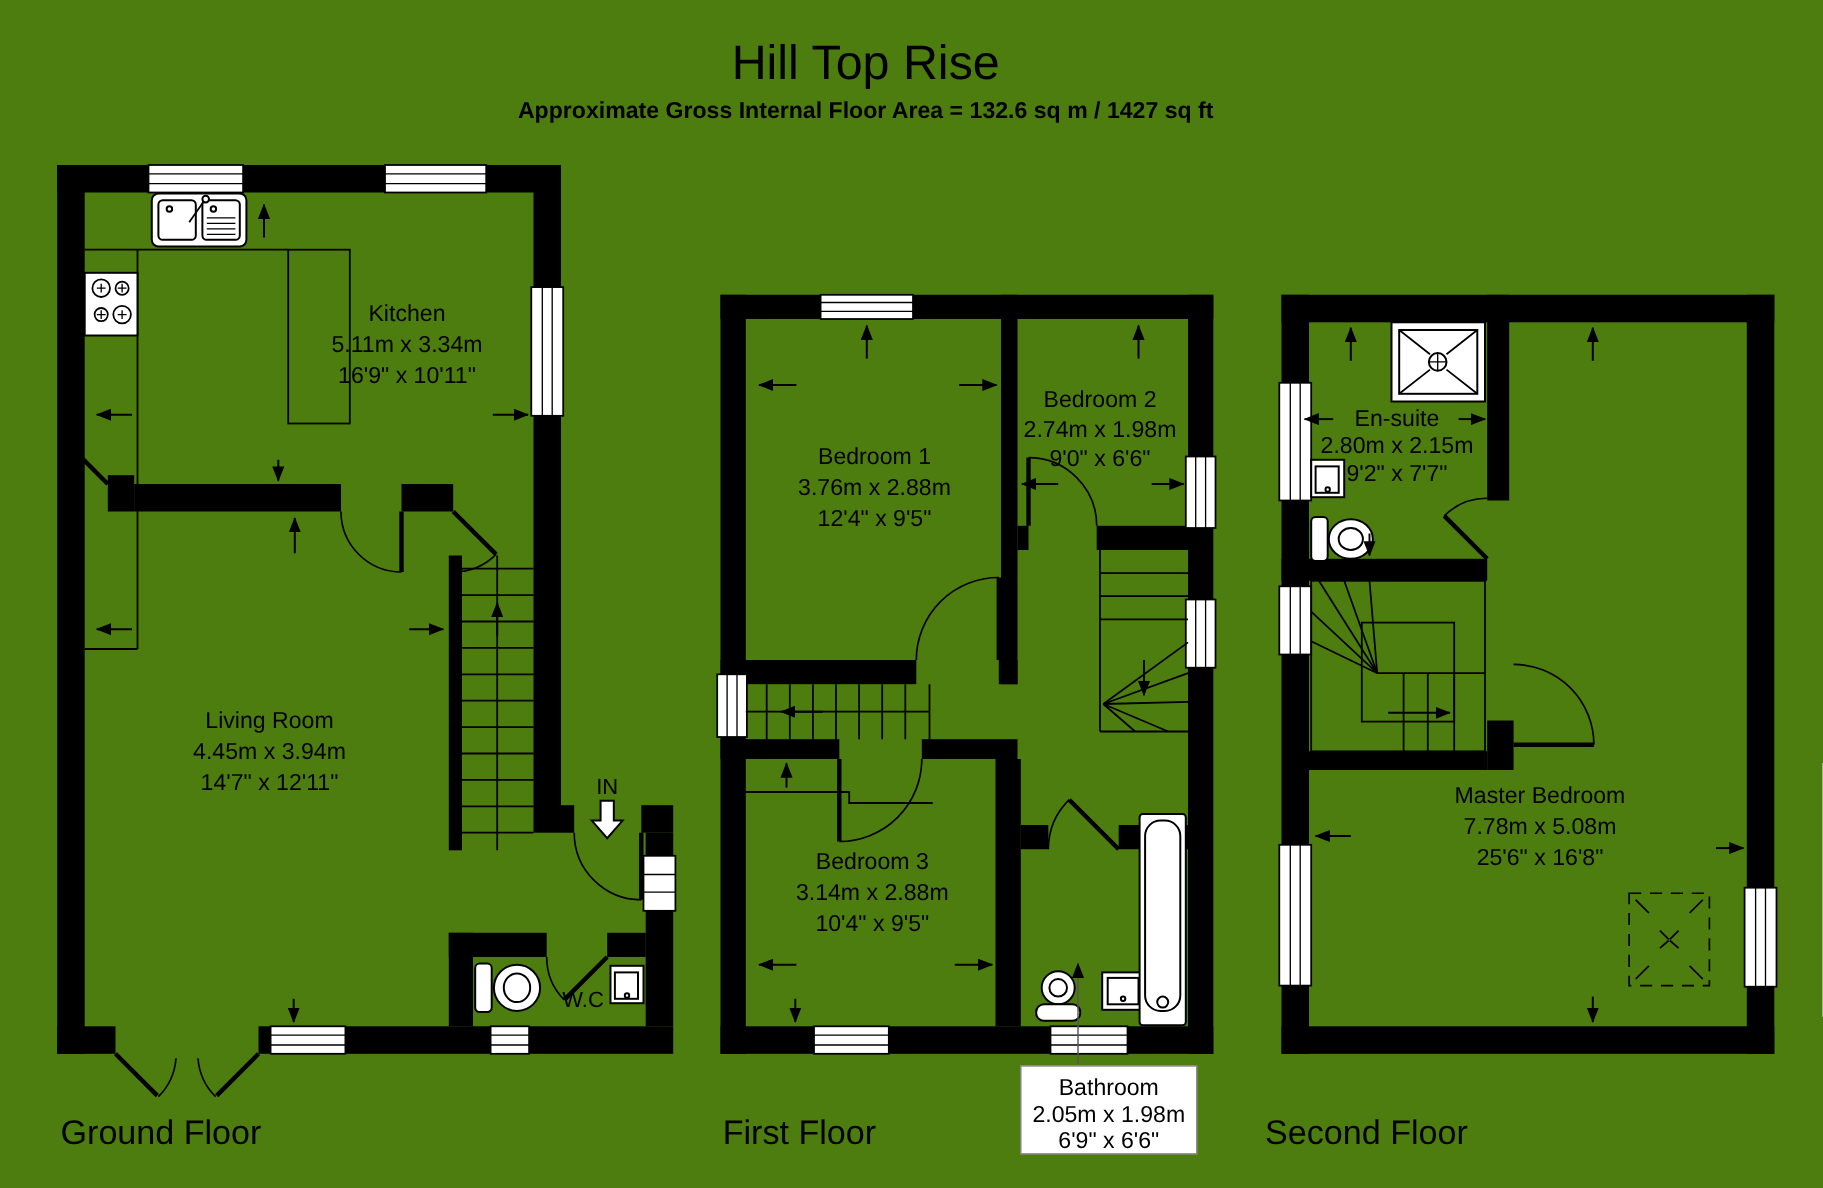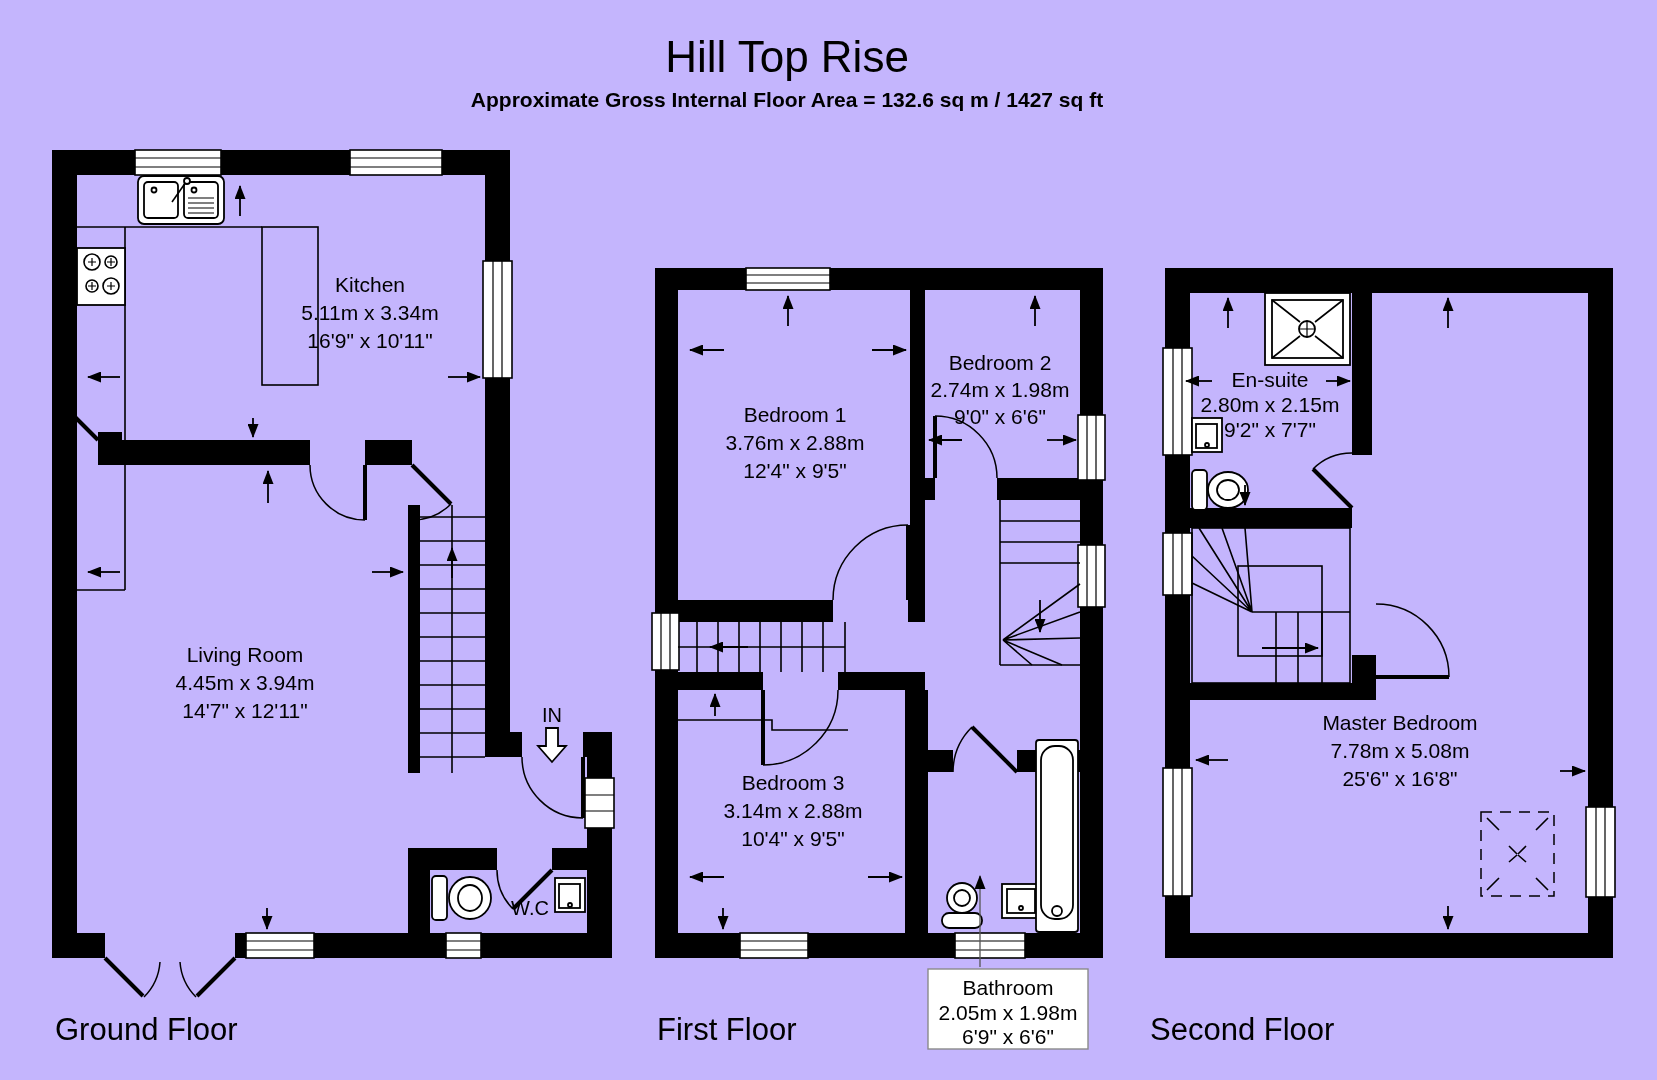--- a/index.html
+++ b/index.html
@@ -1,16 +1,16 @@
 <!DOCTYPE html>
 <html><head>
 <meta charset="utf-8">
 <style>
   html,body{margin:0;padding:0;background:#fff;}
-  .page{position:relative;width:1657px;height:1080px;background:#c4b5fd;overflow:hidden;}
+  .page{position:relative;width:1657px;height:1080px;background:#4d7c0f;overflow:hidden;}
   svg text{font-family:"Liberation Sans",sans-serif;fill:#000;}
   .title{font-size:44px;text-anchor:middle;}
   .subtitle{font-size:21px;font-weight:bold;text-anchor:middle;}
   .room{font-size:21px;text-anchor:middle;}
   .floorlbl{font-size:31px;}
   .small{font-size:20px;text-anchor:middle;}
   .wall{fill:#000;stroke:none;}
   .win{fill:#fff;stroke:#000;stroke-width:1.6;}
   .winl{stroke:#000;stroke-width:1.2;}
   .thin{fill:none;stroke:#000;stroke-width:1.6;}

